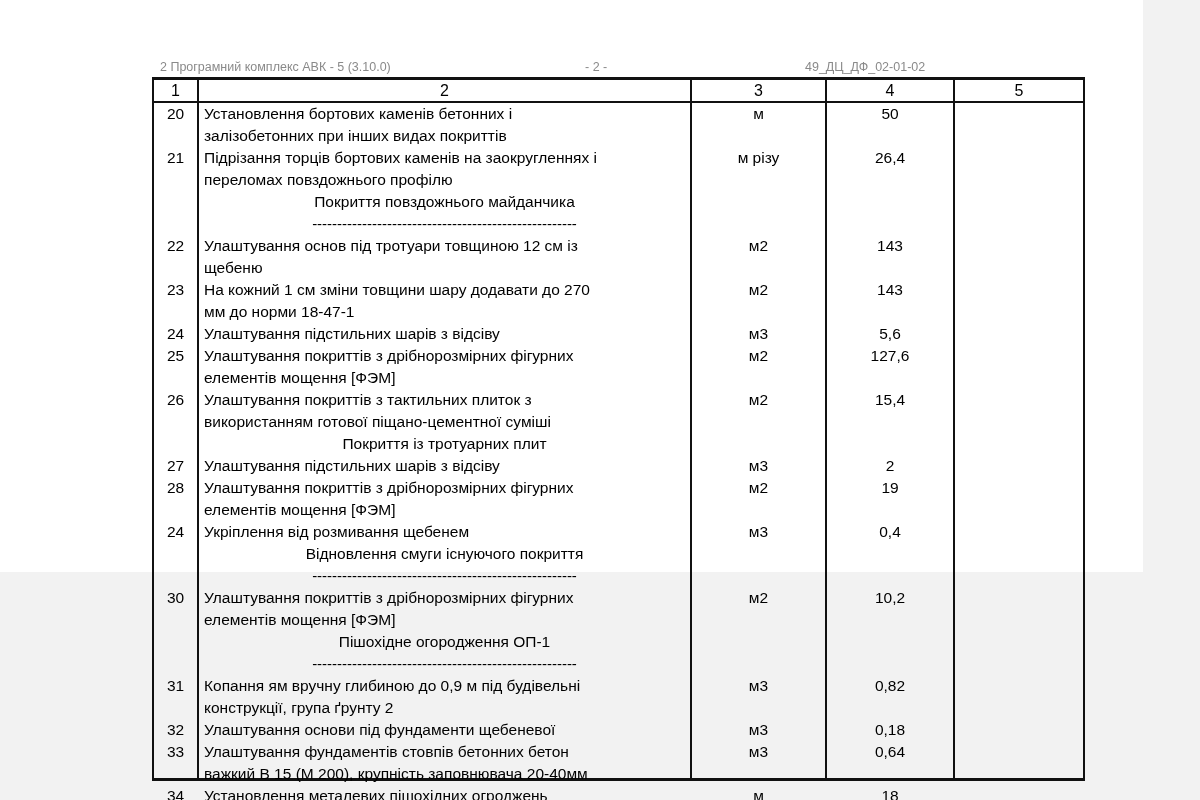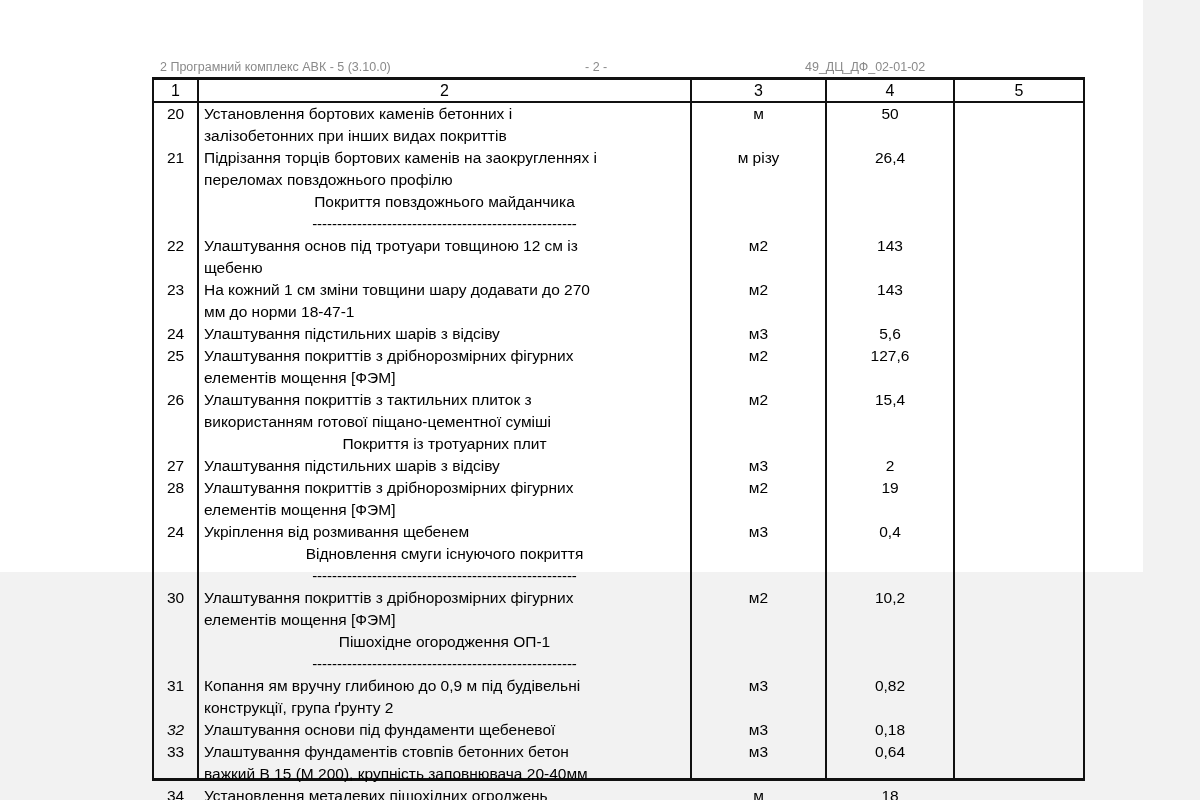--- a/index.html
+++ b/index.html
@@ -238,21 +238,21 @@
         <div class="ln name" style="top: 484px;">Улаштування покриттів з дрібнорозмірних фігурних</div>
         <div class="ln name" style="top: 506px;">елементів мощення [ФЭМ]</div>
         <div class="ln section" style="top: 528px;">Пішохідне огородження ОП-1</div>
         <div class="ln rule" style="top: 550px;">-----------------------------------------------------</div>
         <div class="ln num" style="top: 572px;">31</div>
         <div class="ln unit" style="top: 572px;">м3</div>
         <div class="ln qty" style="top: 572px;">0,82</div>
         <div class="ln extra" style="top: 572px;"></div>
         <div class="ln name" style="top: 572px;">Копання ям вручну глибиною до 0,9 м під будівельні</div>
         <div class="ln name" style="top: 594px;">конструкції, група ґрунту 2</div>
-        <div class="ln num" style="top: 616px; font-style: italic;">32</div>
+        <div class="ln num" style="top: 616px;">32</div>
         <div class="ln unit" style="top: 616px;">м3</div>
         <div class="ln qty" style="top: 616px;">0,18</div>
         <div class="ln extra" style="top: 616px;"></div>
         <div class="ln name" style="top: 616px;">Улаштування основи під фундаменти щебеневої</div>
         <div class="ln num" style="top: 638px;">33</div>
         <div class="ln unit" style="top: 638px;">м3</div>
         <div class="ln qty" style="top: 638px;">0,64</div>
         <div class="ln extra" style="top: 638px;"></div>
         <div class="ln name" style="top: 638px;">Улаштування фундаментів стовпів бетонних бетон</div>
         <div class="ln name" style="top: 660px;">важкий В 15 (М 200), крупність заповнювача 20-40мм</div>

